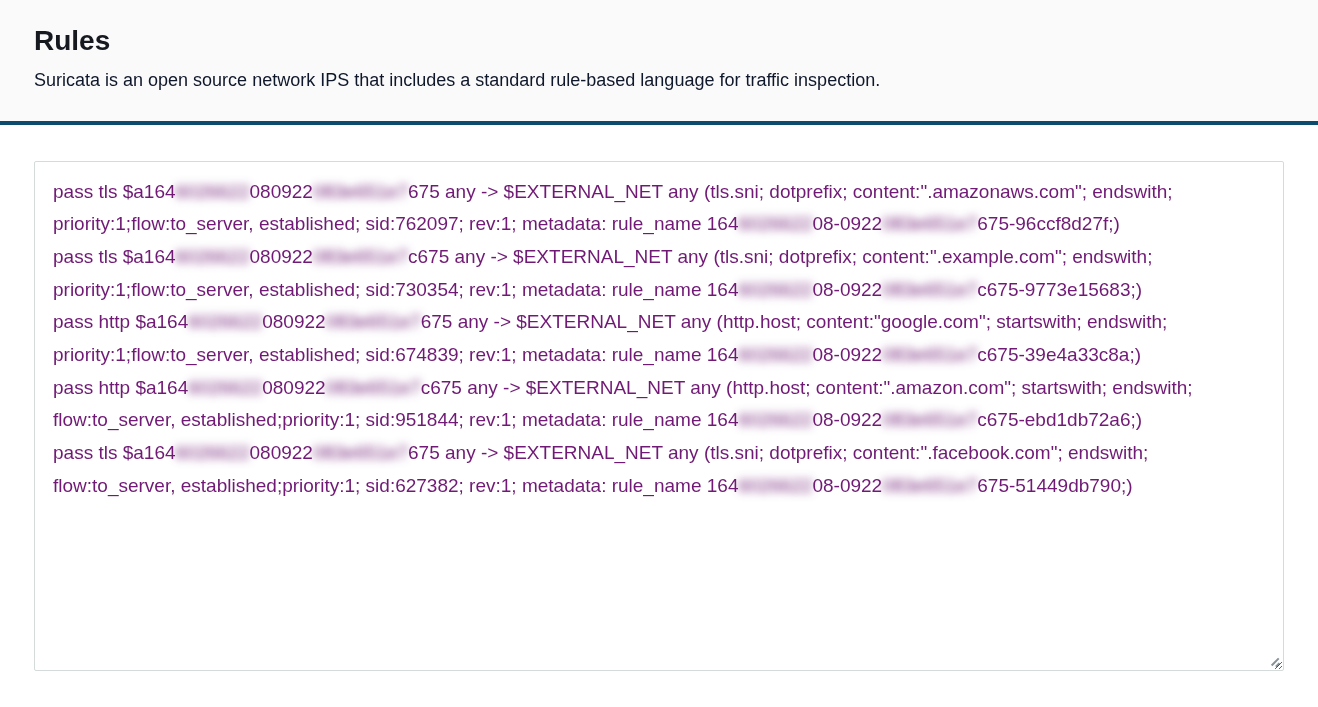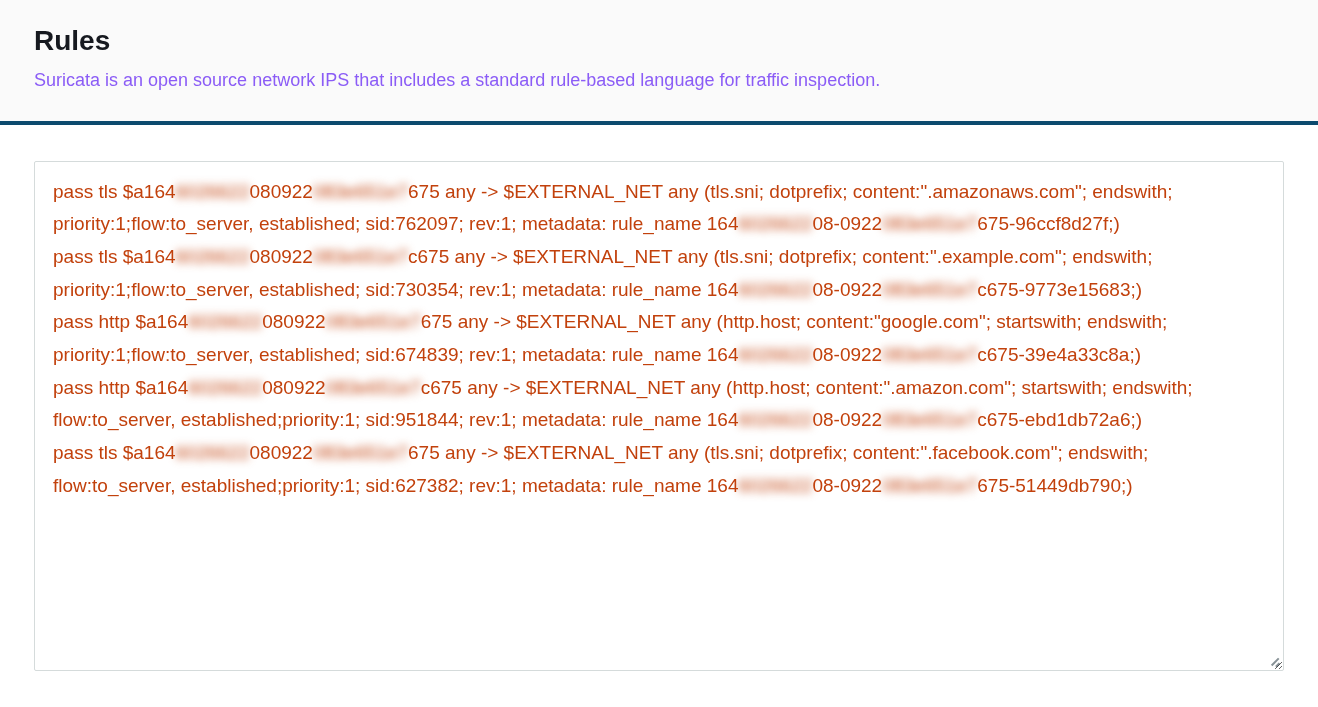--- a/index.html
+++ b/index.html
@@ -19,34 +19,34 @@
     }
     .header-title {
       font-size: 28px;
       font-weight: 700;
       color: #16191f;
       line-height: 1.2;
       margin-bottom: 10px;
     }
     .header-subtitle {
       font-size: 18px;
-      color: #8b5cf6;
+      color: #0f172a;
       line-height: 1.4;
       font-weight: 400;
     }
     .content-area {
       padding: 36px 34px 14px 34px;
     }
     .rules-box {
       border: 1px solid #d5dbdb;
       border-radius: 2px;
       padding: 14px 18px;
       font-size: 19px;
       line-height: 1.72;
-      color: #c2410c;
+      color: #701a75;
       font-family: "Amazon Ember", "Helvetica Neue", Arial, sans-serif;
       word-wrap: break-word;
       white-space: normal;
       position: relative;
       min-height: 510px;
       resize: vertical;
       overflow: auto;
     }
     .rule-line {
       display: inline;

